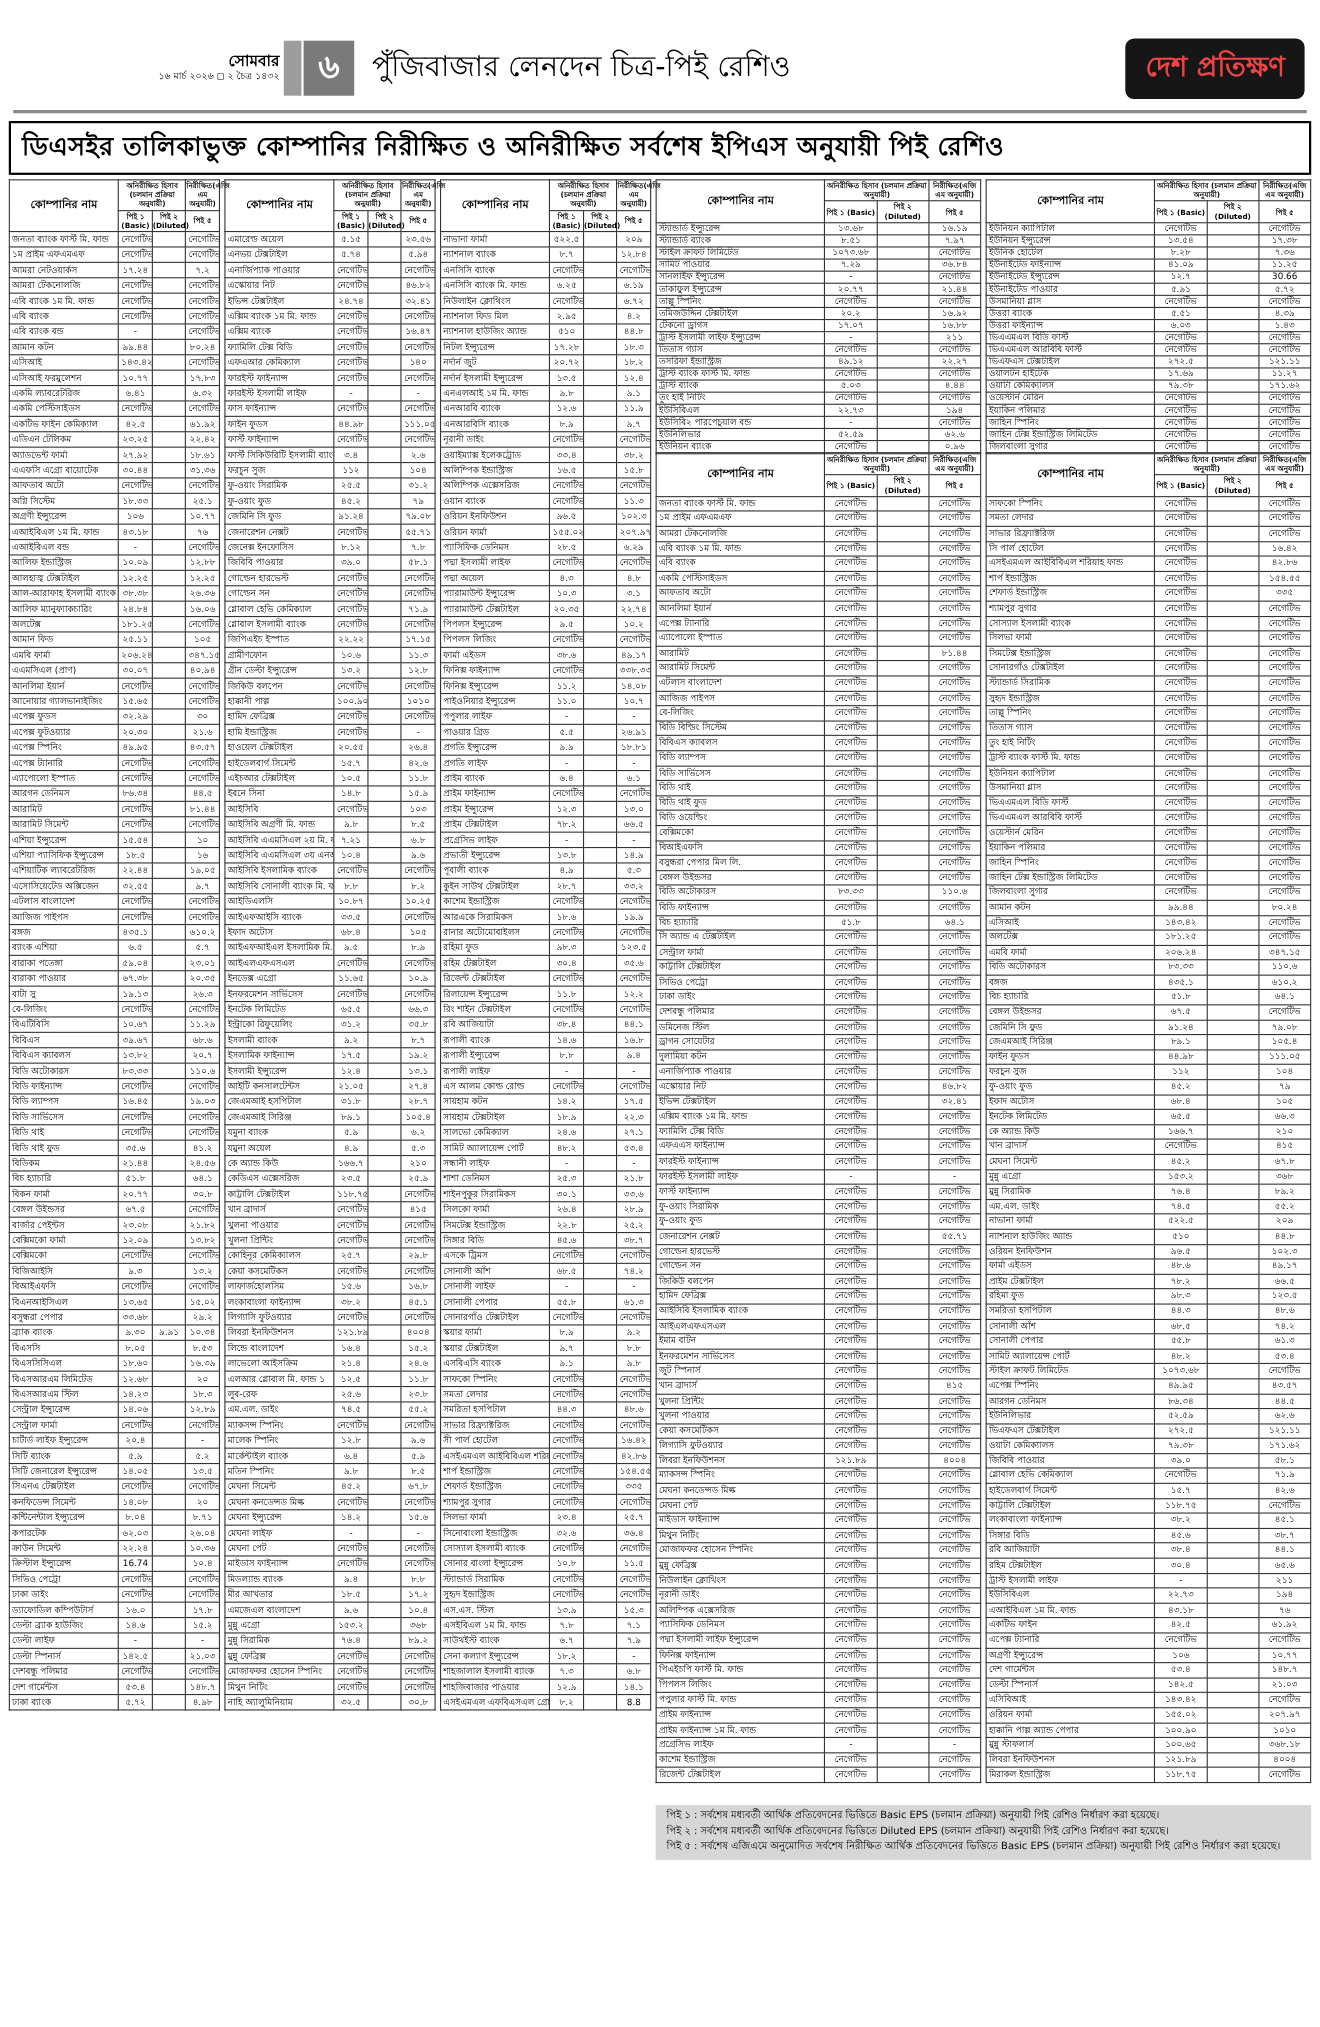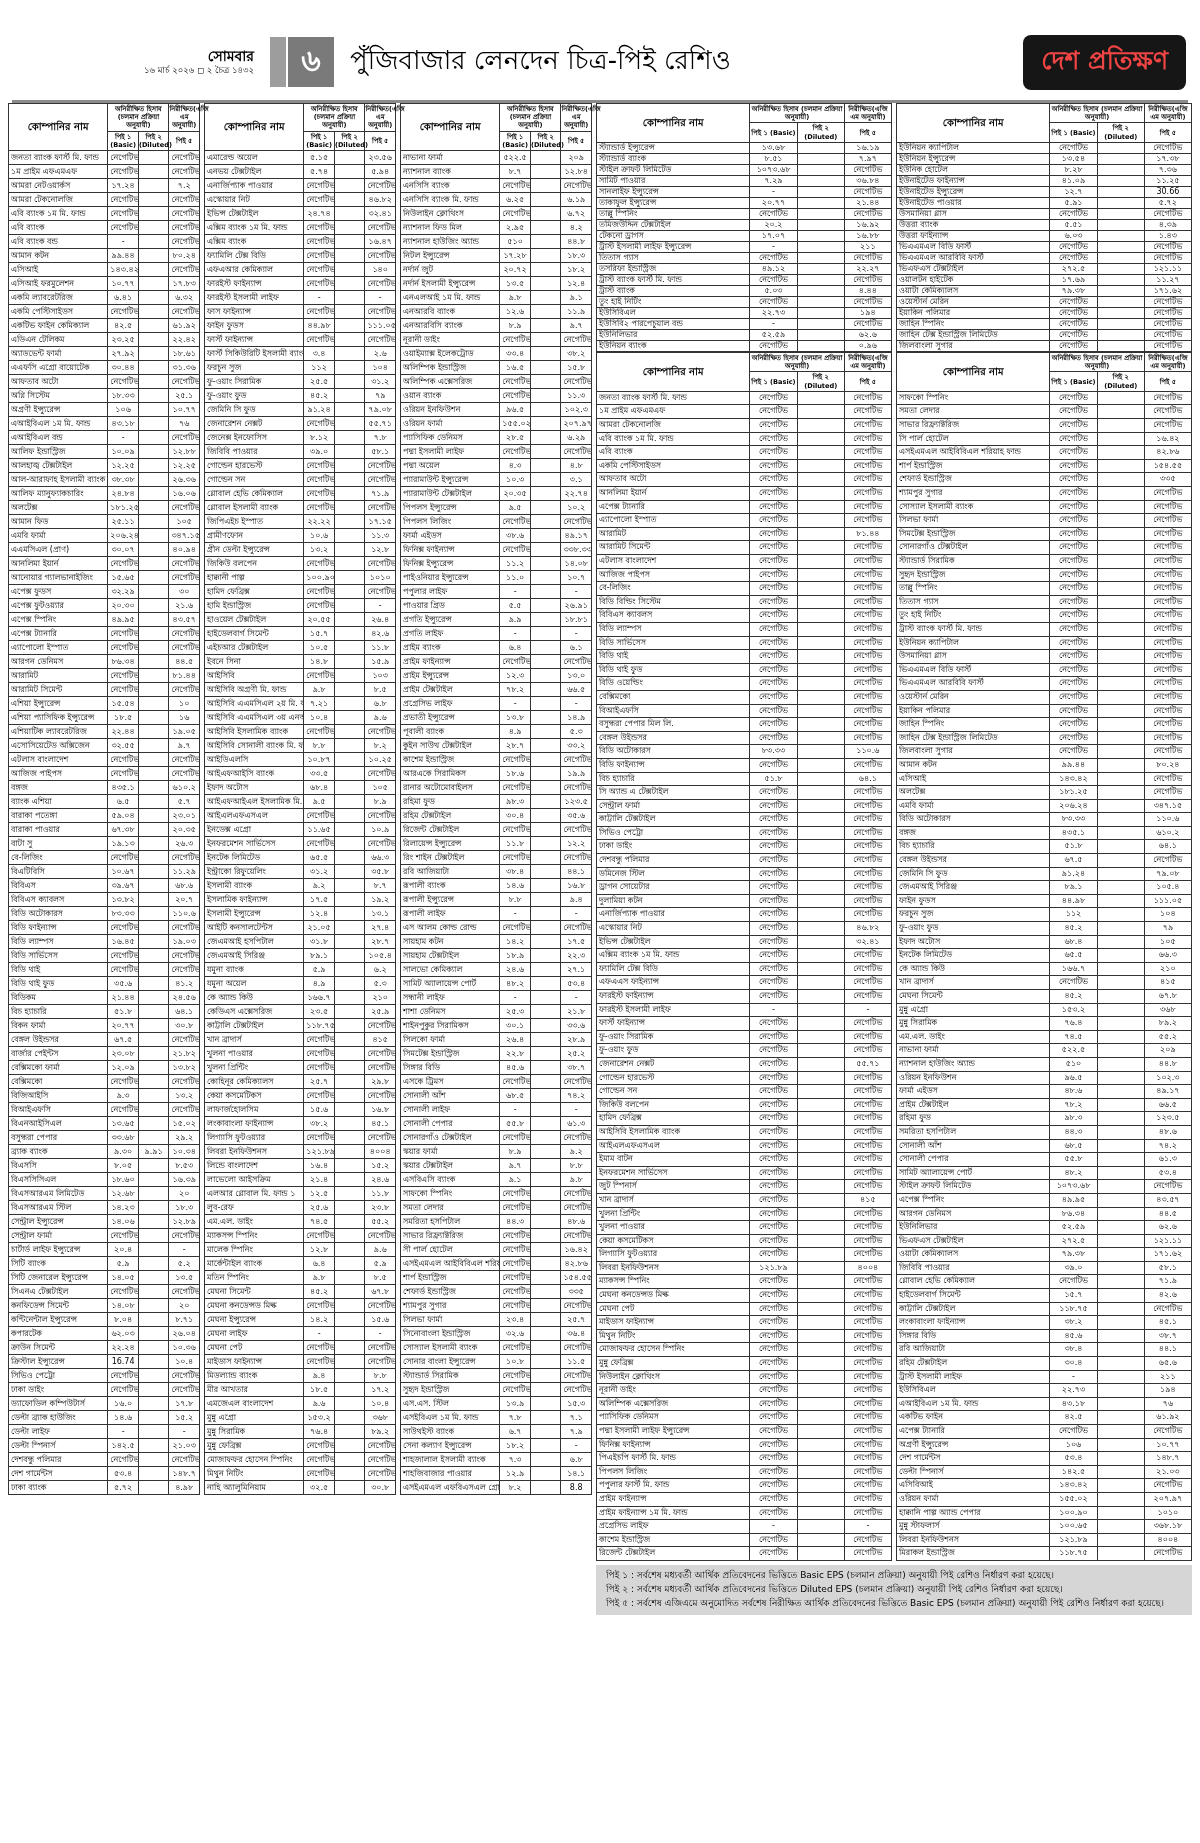--- a/index.html
+++ b/index.html
@@ -1,21 +1,21 @@
 <!DOCTYPE html>
 <html><head>
 <meta charset="utf-8">
 <style>
   html,body{margin:0;padding:0;background:#e8e8e8;}
   .page{position:relative;width:1200px;height:1843px;background:#fff;margin:0 auto;
         font-family:"DejaVu Sans","Liberation Sans",sans-serif;color:#000;overflow:hidden;}
   
   .banner{display:flex;align-items:center;padding:30px 14px 4px 14px;height:64px;}
   .banner .spacer{width:130px;}
-  .dateblock{text-align:right;line-height:1.25;margin-right:16px;}
+  .dateblock{text-align:right;line-height:1.25;margin-right:4px;}
   .dateblock .wd{font-weight:bold;font-size:14px;}
   .dateblock .dt{font-size:8.5px;}
   .badge-tab{width:16px;height:50px;background:#9d9d9d;margin-right:2px;}
   .badge{width:46px;height:50px;background:#7a7a7a;color:#fff;font-size:30px;font-weight:bold;
          display:flex;align-items:center;justify-content:center;margin-right:16px;}
   .section-title{font-size:26px;font-weight:normal;flex:1;}
   .brand{background:#161616;color:#ef4444;font-weight:bold;font-size:25px;padding:6px 18px;border-radius:8px;}
   .rule{height:3px;background:#8b8b8b;margin:2px 12px 0 12px;}
   
   .headline-box{border:2px solid #000;margin:7px 8px 4px 8px;padding:3px 10px;
@@ -33,40 +33,41 @@
   td{font-size:8px;line-height:13px;height:13px;padding:0 2px;white-space:nowrap;overflow:hidden;}
   td.v{text-align:center;}
   td.nm{text-align:left;}
   .t-top td{line-height:10px;height:10px;}
   .t-m td{line-height:12.6px;height:12.6px;}
   col.c-name{width:52%;} col.c-v{width:16%;}
   
   .m-title{text-align:center;margin:3px 0 3px 0;}
   .m-title span{background:#c9c9c9;padding:1px 20px;font-size:21px;font-weight:bold;}
   
-  .footnote{background:#d6d6d6;margin-top:4px;padding:4px 10px;font-size:9px;line-height:1.55;}
+  .footnote{background:#d6d6d6;margin-top:20px;padding:4px 10px;font-size:9px;line-height:1.55;}
 </style>
 </head>
 <body>
 
 <div class="page">
 
   <div class="banner">
     <div class="spacer"></div>
     <div class="dateblock">
       <div class="wd">সোমবার</div>
       <div class="dt">১৬ মার্চ ২০২৬ ◻ ২ চৈত্র ১৪৩২</div>
     </div>
     <div class="badge-tab"></div>
     <div class="badge">৬</div>
     <div class="section-title">পুঁজিবাজার লেনদেন চিত্র-পিই রেশিও</div>
     <div class="brand">দেশ প্রতিক্ষণ</div>
   </div>
   <div class="rule"></div>
 
+  <div class="headline-box">ডিএসইর তালিকাভুক্ত কোম্পানির নিরীক্ষিত ও অনিরীক্ষিত সর্বশেষ ইপিএস অনুযায়ী পিই রেশিও</div>
 
   <div class="grid">
 
     <div class="colgroup">
       <table class="t-main">
         <colgroup>
             <col class="c-name">
             <col class="c-v">
             <col class="c-v">
             <col class="c-v">

